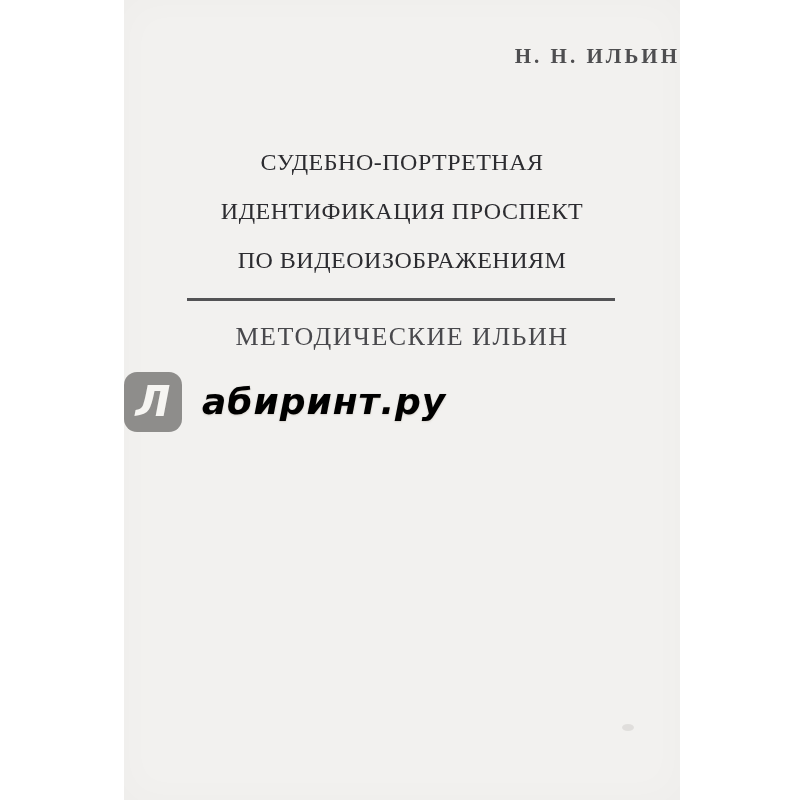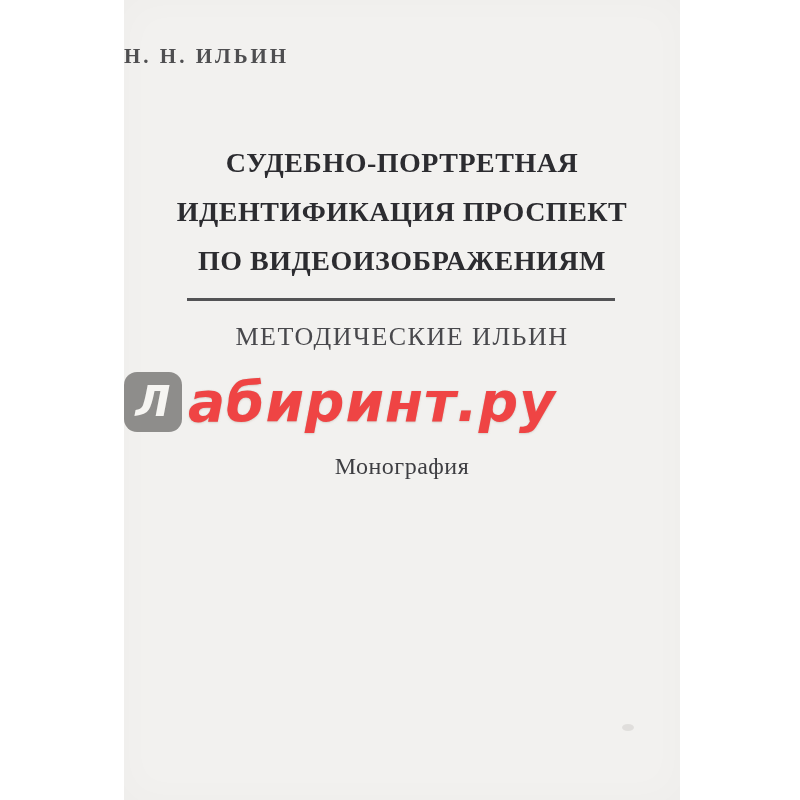--- a/index.html
+++ b/index.html
@@ -13,32 +13,32 @@
   .cover {
     position: absolute;
     left: 124px; top: 0;
     width: 556px; height: 800px;
     background: #f2f1ef;
     box-shadow: inset 0 0 40px rgba(0,0,0,0.02);
   }
   .author {
     position: absolute;
     left: 0; top: 44px; width: 100%;
-    text-align: left;
+    text-align: right;
     font-size: 21px;
     font-weight: bold;
     letter-spacing: 3px;
     color: #4e4e50;
   }
   .title {
     position: absolute;
     left: 0; top: 138px; width: 100%;
     text-align: center;
-    font-size: 28px;
-    font-weight: bold;
+    font-size: 24px;
+    font-weight: normal;
     line-height: 49px;
     letter-spacing: 0.5px;
     color: #2c2c30;
   }
   .rule {
     position: absolute;
     left: 63px; top: 298px;
     width: 428px; height: 3px;
     background: #535355;
   }
@@ -69,25 +69,25 @@
     font-weight: bold;
     font-size: 42px;
     color: #f6f5f2;
     padding-bottom: 2px;
     box-sizing: border-box;
   }
   .wm-text {
     font-family: "DejaVu Sans", sans-serif;
     font-style: italic;
     font-weight: bold;
-    font-size: 55px;
+    font-size: 36px;
     letter-spacing: 1px;
-    color: #ef4444;
+    color: #000000;
     line-height: 60px;
-    margin-left: 6px;
+    margin-left: 20px;
     text-shadow: 0 1px 2px rgba(196,190,180,0.55), 0 0 1px rgba(186,180,170,0.6);
   }
   .edition {
     position: absolute;
     left: 0; top: 453px; width: 100%;
     text-align: center;
     font-size: 24px;
     letter-spacing: 0.5px;
     color: #3e3e42;
   }
@@ -138,21 +138,20 @@
     <div class="title">
       <div>СУДЕБНО-ПОРТРЕТНАЯ</div>
       <div>ИДЕНТИФИКАЦИЯ ПРОСПЕКТ</div>
       <div>ПО ВИДЕОИЗОБРАЖЕНИЯМ</div>
     </div>
 
     <div class="rule"></div>
 
     <div class="subtitle">МЕТОДИЧЕСКИЕ ИЛЬИН</div>
 
-    <div class="edition">Монография</div>
 
   </div>
 
   <div class="watermark">
     <div class="wm-badge">
       <span>Л</span>
     </div>
     <div class="wm-text">абиринт.ру</div>
   </div>
 

